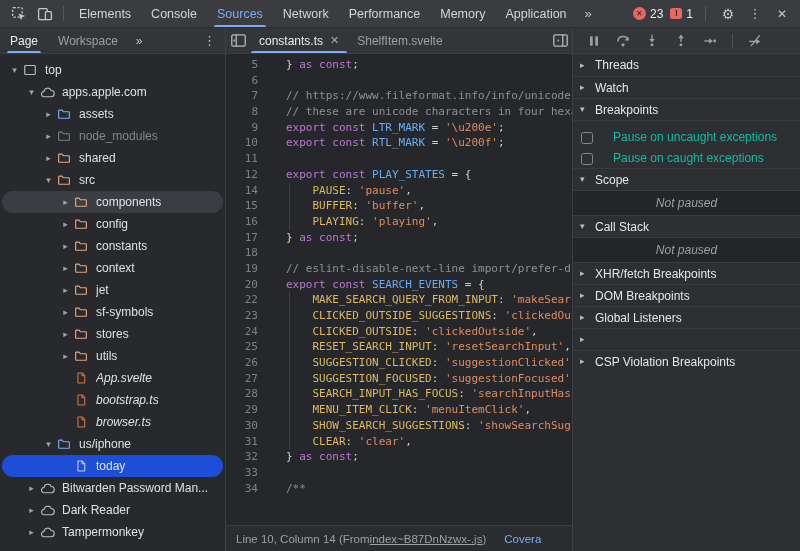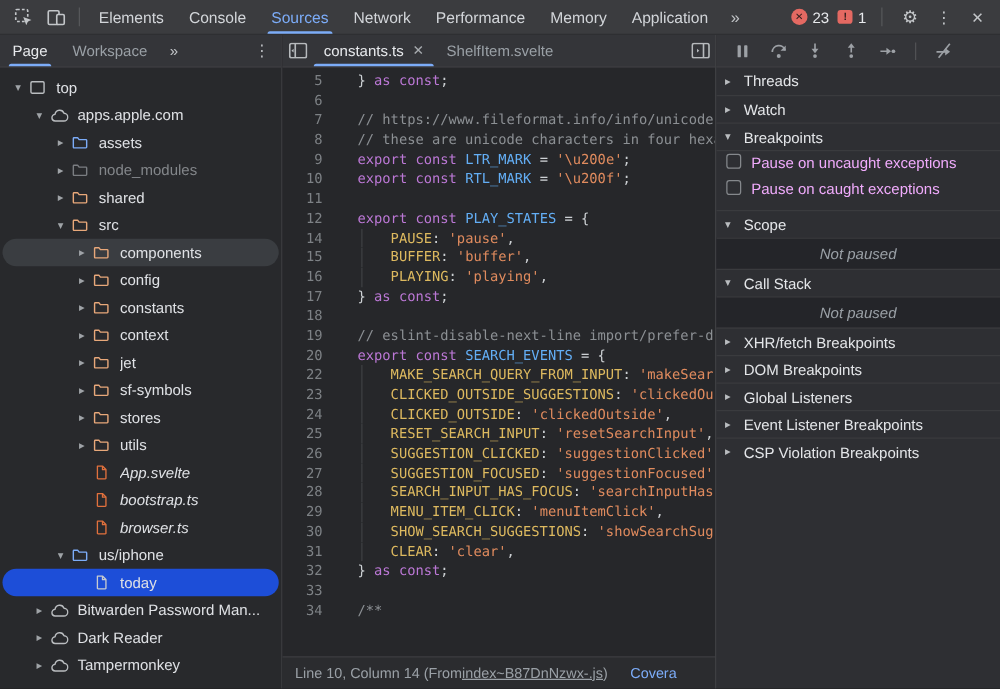--- a/index.html
+++ b/index.html
@@ -72,21 +72,21 @@
   .right-panel{flex:1;min-width:0;border-left:1px solid #3e3f42;background:#2e2f33;display:flex;flex-direction:column;}
   .debug-toolbar{flex:0 0 26px;height:26px;background:#343539;border-bottom:1px solid #3c3d40;
     display:flex;align-items:center;padding-left:13px;gap:13px;}
   .dbg-icon{color:#9da1a6;width:16px;height:16px;display:flex;align-items:center;justify-content:center;}
   .dbg-divider{width:1px;height:14px;background:#505154;margin:0 1px;}
   .sections{flex:1;overflow:hidden;}
   .section-header{height:22px;display:flex;align-items:center;padding-left:7px;color:#e4e6e9;}
   .section-header + .section-header, .section-header.bt{border-top:1px solid #3a3b3e;}
   .section-arrow{flex:0 0 15px;font-size:9px;color:#b9bcbf;line-height:1;}
   .cbx-area{border-top:1px solid #3a3b3e;padding:2px 0 3px;}
-  .checkbox-row{height:21px;display:flex;align-items:flex-start;padding-left:8px;color:#f0abfc;}
+  .checkbox-row{height:21px;display:flex;align-items:flex-end;padding-left:8px;color:#14b8a6;gap:12px;}
   .checkbox{width:12px;height:12px;border:1px solid #85888c;border-radius:2.5px;margin-right:8px;flex:0 0 12px;}
   .not-paused{height:25px;line-height:25px;text-align:center;font-style:italic;color:#9aa0a6;background:#242529;border-top:1px solid #3a3b3e;}
   svg{display:block;}
 </style>
 </head>
 <body>
 
 <div class="devtools">
 
   <div class="main-toolbar">
@@ -580,21 +580,20 @@
           <div class="section-header bt">
             <span class="section-arrow">▸</span>
             <span>DOM Breakpoints</span>
           </div>
           <div class="section-header bt">
             <span class="section-arrow">▸</span>
             <span>Global Listeners</span>
           </div>
           <div class="section-header bt">
             <span class="section-arrow">▸</span>
-            <span>Event Listener Breakpoints</span>
           </div>
           <div class="section-header bt">
             <span class="section-arrow">▸</span>
             <span>CSP Violation Breakpoints</span>
           </div>
         </div>
     </div>
 
   </div>
 </div>

